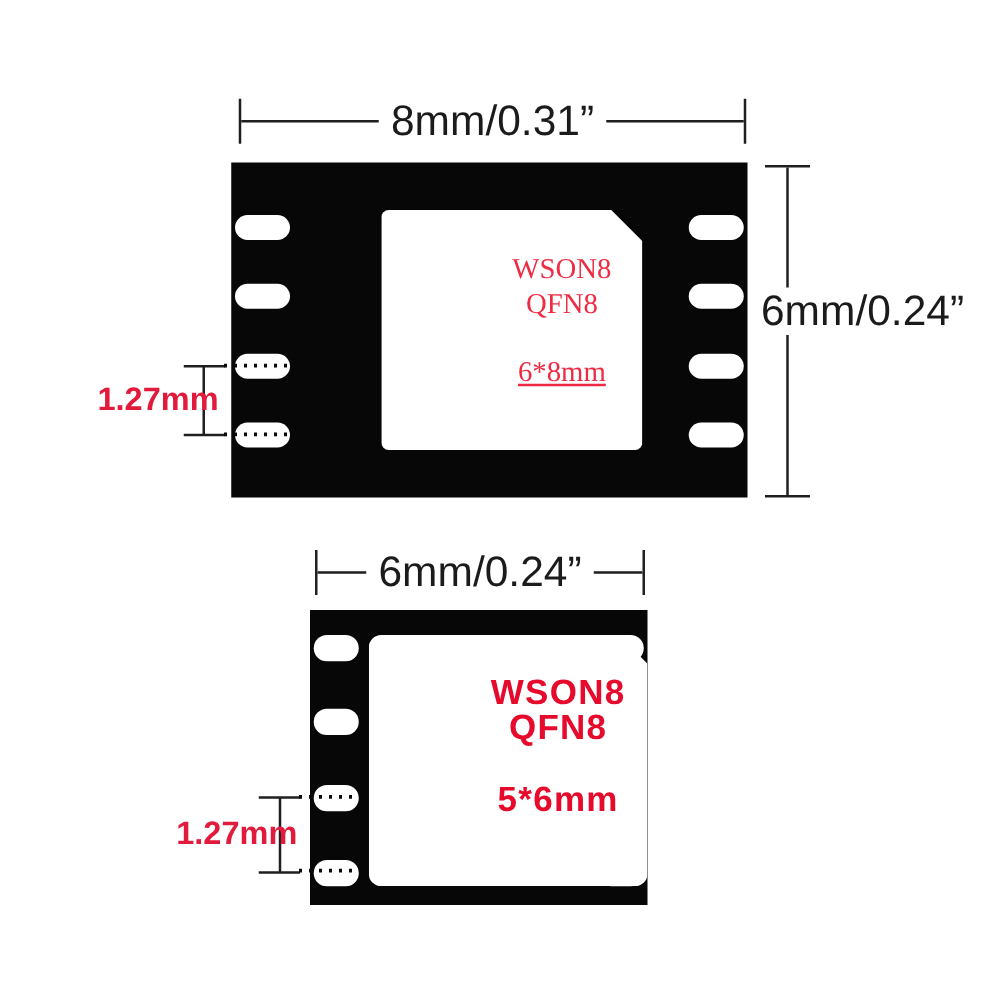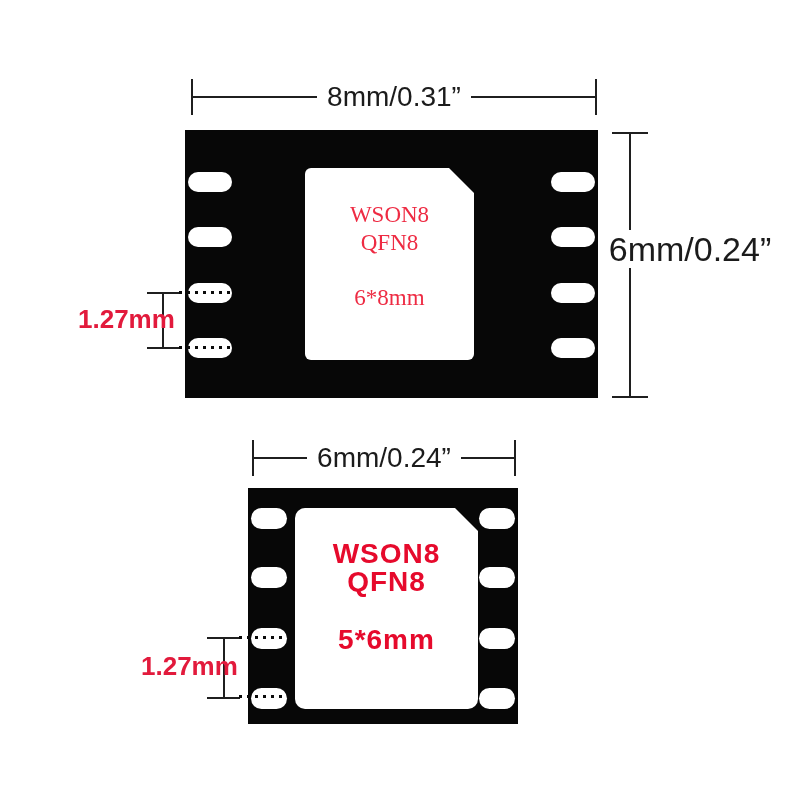--- a/index.html
+++ b/index.html
@@ -3,21 +3,21 @@
 <meta charset="utf-8">
 <style>
   html,body{margin:0;padding:0;}
   .stage{position:relative;width:800px;height:800px;background:var(--background,#ffffff);
          font-family:"Liberation Sans",sans-serif;overflow:hidden;}
 
   
   .h-dim{position:absolute;display:flex;align-items:center;color:var(--dim-text,#1b1b1b);}
   .h-dim .tick{width:2px;height:36px;background:var(--dim-line,#1f1f1f);flex:none;}
   .h-dim .seg{flex:1;height:2px;background:var(--dim-line,#1f1f1f);}
-  .h-dim .lbl{margin:0 10px;font-size:28px;white-space:nowrap;}
+  .h-dim .lbl{margin:0 10px;font-size:34px;white-space:nowrap;}
   #dim-top-width{left:191px;top:79px;width:406px;height:36px;}
   #dim-bottom-width{left:252px;top:440px;width:264px;height:36px;}
 
   
   .v-dim{position:absolute;display:flex;flex-direction:column;align-items:center;color:var(--dim-text,#1b1b1b);}
   .v-dim .tick{height:2px;width:36px;background:var(--dim-line,#1f1f1f);flex:none;}
   .v-dim .seg{width:2px;background:var(--dim-line,#1f1f1f);}
   .v-dim .lbl{font-size:34px;white-space:nowrap;line-height:38px;position:relative;}
   #dim-top-height{left:612px;top:132px;width:36px;height:266px;}
   #dim-top-height .seg1{height:96px;}
@@ -42,27 +42,27 @@
   #chip-top .pad.r4{top:208px;}
   #chip-bottom .pad{width:36px;height:21px;}
   #chip-bottom .pad.left{left:3px;}
   #chip-bottom .pad.right{right:3px;}
   #chip-bottom .pad.r1{top:20px;}
   #chip-bottom .pad.r2{top:79px;}
   #chip-bottom .pad.r3{top:140px;}
   #chip-bottom .pad.r4{top:200px;}
 
   
-  .label{position:absolute;background:var(--pad,#ffffff);}
+  .label{position:absolute;background:var(--pad,#ffffff);padding-left:40px;}
   #label-top{left:120px;top:38px;width:169px;height:192px;border-radius:6px;
              clip-path:polygon(0 0, calc(100% - 25px) 0, 100% 25px, 100% 100%, 0 100%);}
   #label-top .ln{position:absolute;width:100%;text-align:center;
                  font-family:"Liberation Serif",serif;color:var(--top-label-red,#ee2b43);
                  font-size:23px;line-height:26px;}
-  #label-top .l1{top:34px;} #label-top .l2{top:62px;} #label-top .l3{top:117px;}
+  #label-top .l1{top:34px;} #label-top .l2{top:62px;} #label-top .l3{top:117px;text-decoration:underline;}
   #label-bottom{left:47px;top:20px;width:183px;height:201px;border-radius:10px;
              clip-path:polygon(0 0, calc(100% - 23px) 0, 100% 23px, 100% 100%, 0 100%);}
   #label-bottom .ln{position:absolute;width:100%;text-align:center;font-weight:bold;
                  color:var(--bottom-label-red,#e60a2c);font-size:28px;line-height:30px;letter-spacing:1px;}
   #label-bottom .l1{top:31px;} #label-bottom .l2{top:59px;} #label-bottom .l3{top:117px;}
 
   
   .pitch{position:absolute;}
   .pitch .ptick{position:absolute;left:0;width:33px;height:2px;background:var(--dim-line,#1f1f1f);}
   .pitch .ptick.t{top:0;}

